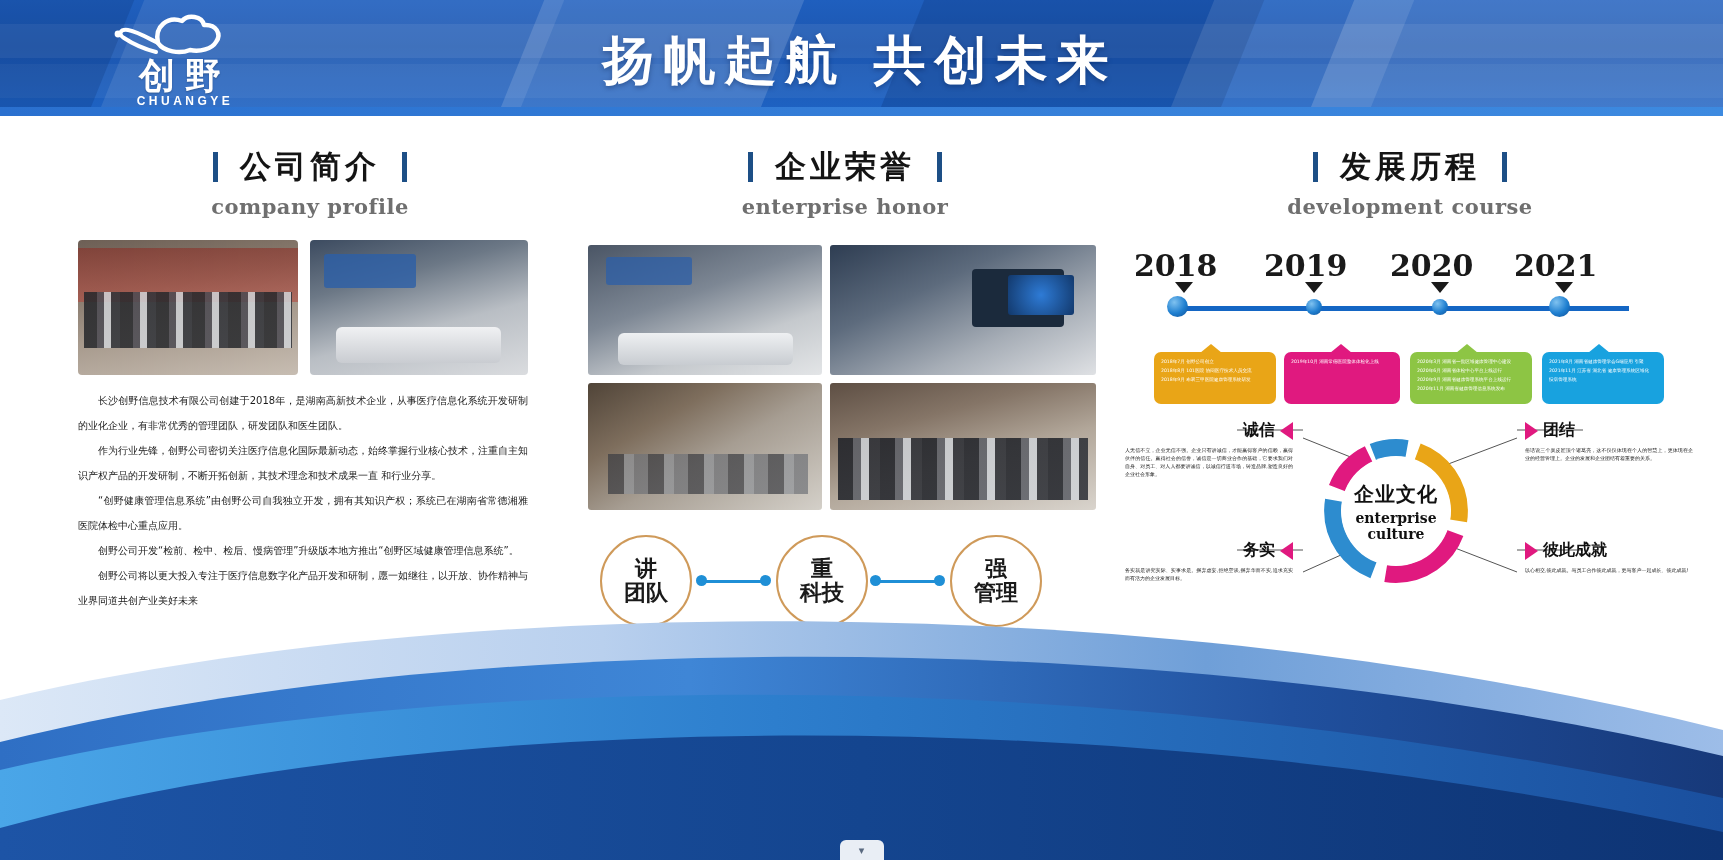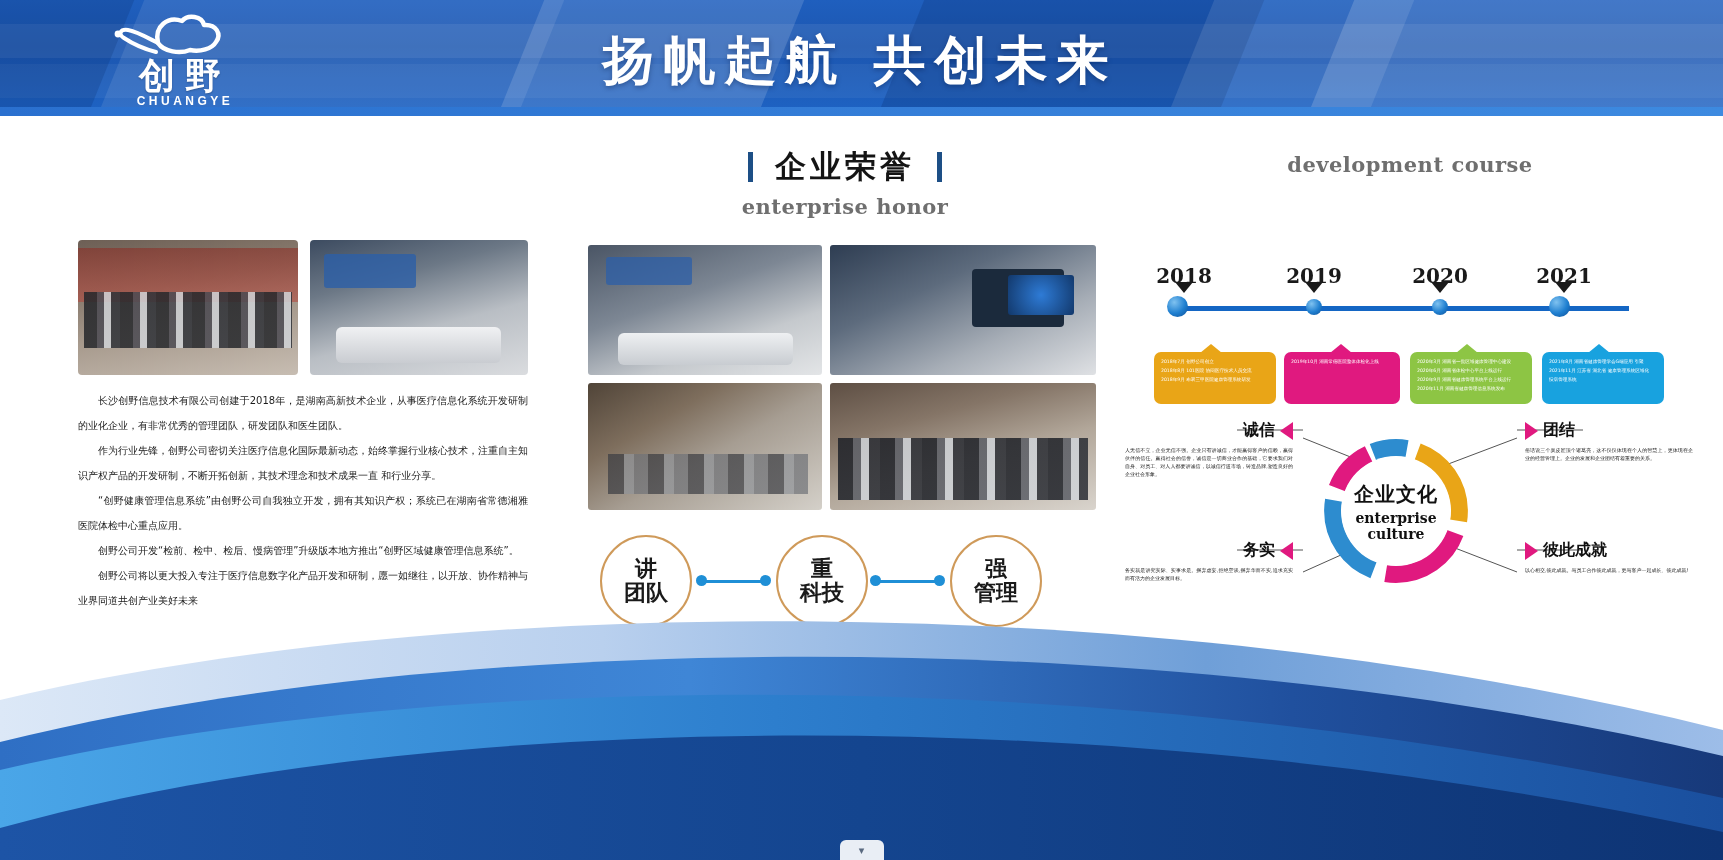--- a/index.html
+++ b/index.html
@@ -135,22 +135,22 @@
   .tag {
     position:absolute; top:0; height: 30px; background:#e2761f; color:#fff;
     font-family:"DejaVu Sans", sans-serif; font-size: 15px; font-weight:700;
     display:flex; align-items:center; justify-content:center; padding: 0 11px; letter-spacing:.5px;
   }
   .tag1 { left: 0px; } .tag2 { left: 166px; } .tag3 { left: 338px; }
 
   
   .tl { position: absolute; left: 1150px; top: 248px; width: 540px; height: 120px; }
   .tl-year {
-    position:absolute; top: 16px; width: 100px; text-align:center;
-    font-family:"DejaVu Serif", serif; font-size: 20px; font-weight: 700; color:#1a1a1a;
+    position:absolute; top: 0; width: 100px; text-align:left;
+    font-family:"DejaVu Serif", serif; font-size: 30px; font-weight: 700; color:#1a1a1a;
   }
   .tl-caret {
     position:absolute; top: 34px; width: 0; height: 0;
     border-left: 9px solid transparent; border-right: 9px solid transparent; border-top: 11px solid #1a1a1a;
   }
   .tl-line { position:absolute; left: 24px; top: 58px; width: 455px; height: 5px; background:#1466c4; }
   .tl-dot {
     position:absolute; top: 51px; border-radius: 50%;
     background: radial-gradient(circle at 35% 30%, #7fc2f0, #1f7fd0 55%, #0f4f95);
   }
@@ -236,31 +236,44 @@
                  C 116 37, 104 40, 94 38 C 84 42, 68 40, 62 31 Z" fill="none" stroke="#ffffff" stroke-width="4.5" stroke-linejoin="round"></path>
       </svg>
       <div class="logo-cn">创野</div>
       <div class="logo-en">CHUANGYE</div>
     </div>
 
     <div class="main-title">扬帆起航  共创未来</div>
     <div class="hdr-underline"></div>
   </div>
 
+  <div class="sec-head" style="left:130px; top:146px; width:360px;">
+    <div class="cn-row">
+      <span class="bar"></span>
+      <span class="cn">公司简介</span>
+      <span class="bar"></span>
+    </div>
+    <div class="en">company profile</div>
+  </div>
 
   <div class="sec-head" style="left:665px; top:146px; width:360px;">
     <div class="cn-row">
       <span class="bar"></span>
       <span class="cn">企业荣誉</span>
       <span class="bar"></span>
     </div>
     <div class="en">enterprise honor</div>
   </div>
 
   <div class="sec-head" style="left:1230px; top:146px; width:360px;">
+    <div class="cn-row">
+      <span class="bar"></span>
+      <span class="cn">发展历程</span>
+      <span class="bar"></span>
+    </div>
     <div class="en">development course</div>
   </div>
 
   <div class="col1-photos">
     <div class="ph ph-a"></div>
     <div class="ph ph-b"></div>
   </div>
 
   <div class="profile-text">
     <p>长沙创野信息技术有限公司创建于2018年，是湖南高新技术企业，从事医疗信息化系统开发研制的业化企业，有非常优秀的管理团队，研发团队和医生团队。</p>

